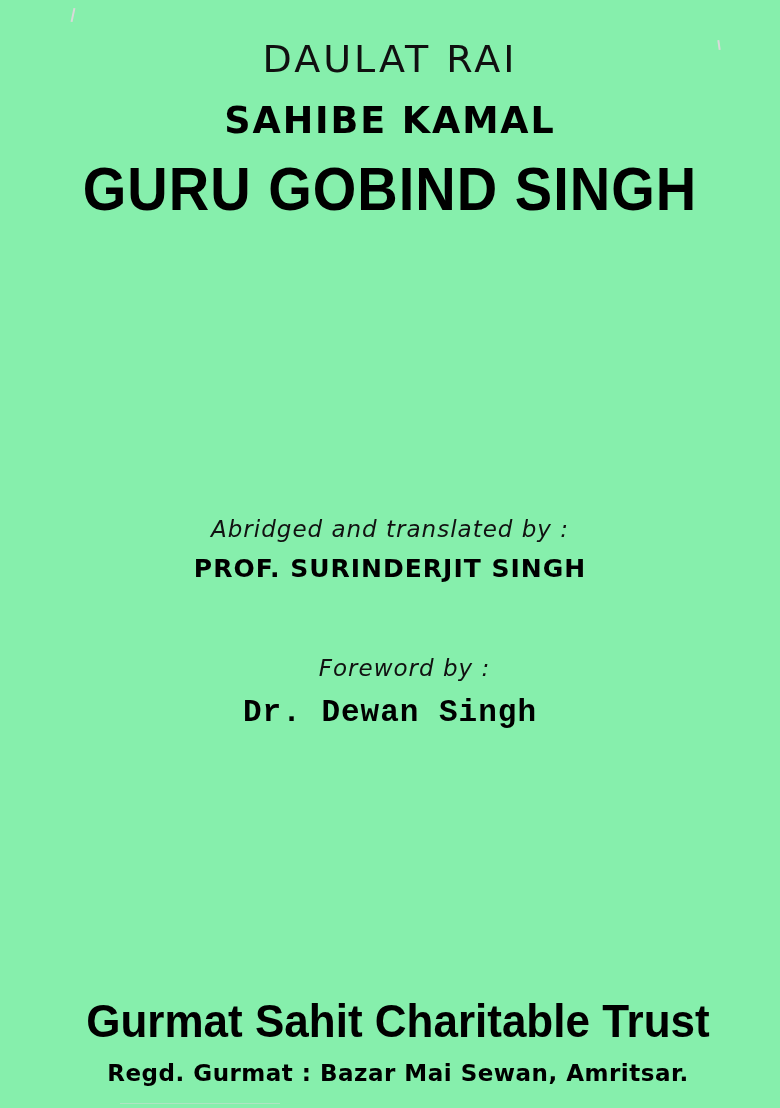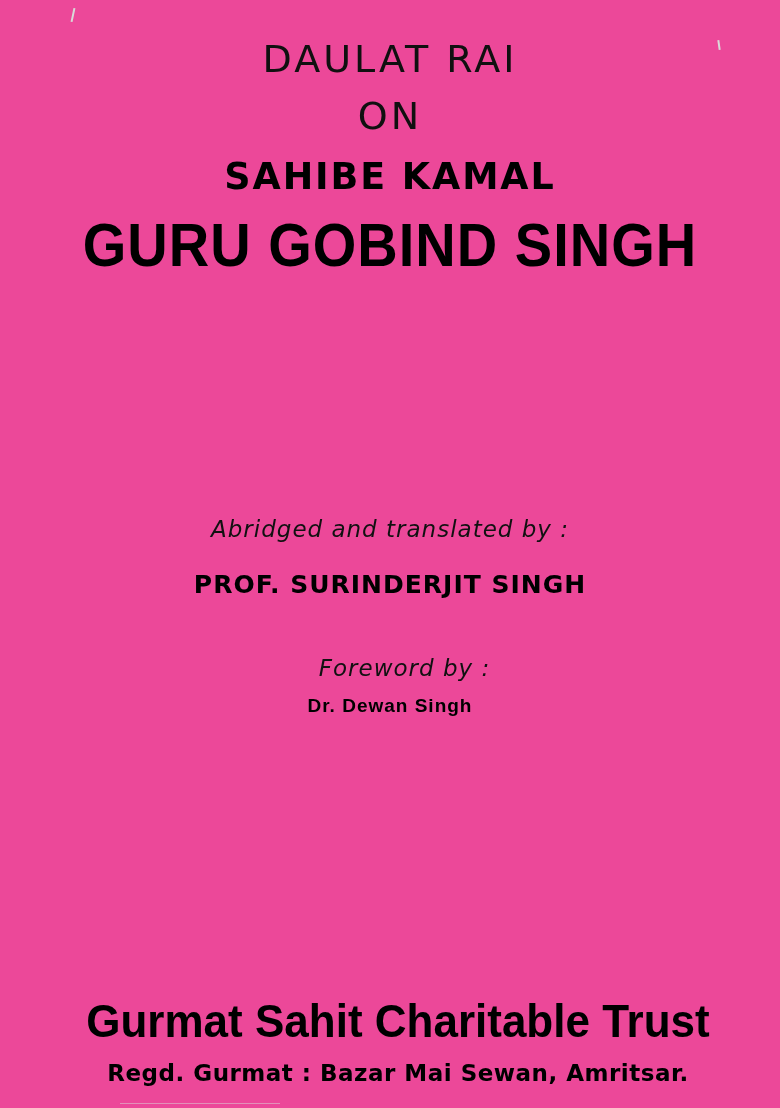--- a/index.html
+++ b/index.html
@@ -4,21 +4,21 @@
 <style>
   html, body {
     margin: 0;
     padding: 0;
     background: #ffffff;
   }
   .page {
     position: relative;
     width: 780px;
     height: 1108px;
-    background: #ec4899;
+    background: #86efac;
     overflow: hidden;
     font-family: "Liberation Sans", sans-serif;
     color: #0b0b0b;
   }
   .center {
     text-align: center;
     width: 100%;
   }
 
   
@@ -75,44 +75,44 @@
     font-style: italic;
     font-size: 23px;
     letter-spacing: 1px;
     color: #111111;
   }
   .translator-name {
     font-family: "DejaVu Sans", sans-serif;
     font-weight: 700;
     font-size: 25px;
     letter-spacing: 1px;
-    margin-top: 28px;
+    margin-top: 12px;
     color: #000000;
     text-align: center;
   }
 
   
   .foreword-block {
     position: absolute;
     top: 655px;
     left: 0;
     right: 0;
   }
   .foreword-label {
     font-family: "DejaVu Sans", sans-serif;
     font-style: italic;
     font-size: 23px;
     letter-spacing: 1px;
     color: #111111;
     margin-left: 29px;
   }
   .foreword-name {
-    font-family: Liberation Sans, sans-serif;
+    font-family: Liberation Mono, monospace;
     font-weight: 700;
-    font-size: 19px;
+    font-size: 31px;
     letter-spacing: 1px;
     margin-top: 14px;
     color: #000000;
   }
 
   
   .publisher-block {
     position: absolute;
     bottom: 22px;
     left: 8px;
@@ -148,21 +148,20 @@
 <body>
 
 <div class="page">
 
   <div class="scan-mark mark-tl"></div>
   <div class="scan-mark mark-tr"></div>
   <div class="scan-mark mark-bl"></div>
 
   <div class="title-block center">
     <div class="line-author">DAULAT RAI</div>
-    <div class="line-on">ON</div>
     <div class="line-sahibe">SAHIBE KAMAL</div>
     <div class="line-guru">GURU GOBIND SINGH</div>
   </div>
 
   <div class="translator-block center">
     <div class="abridged">Abridged and translated by :</div>
     <div class="translator-name">PROF. SURINDERJIT SINGH</div>
   </div>
 
   <div class="foreword-block center">

